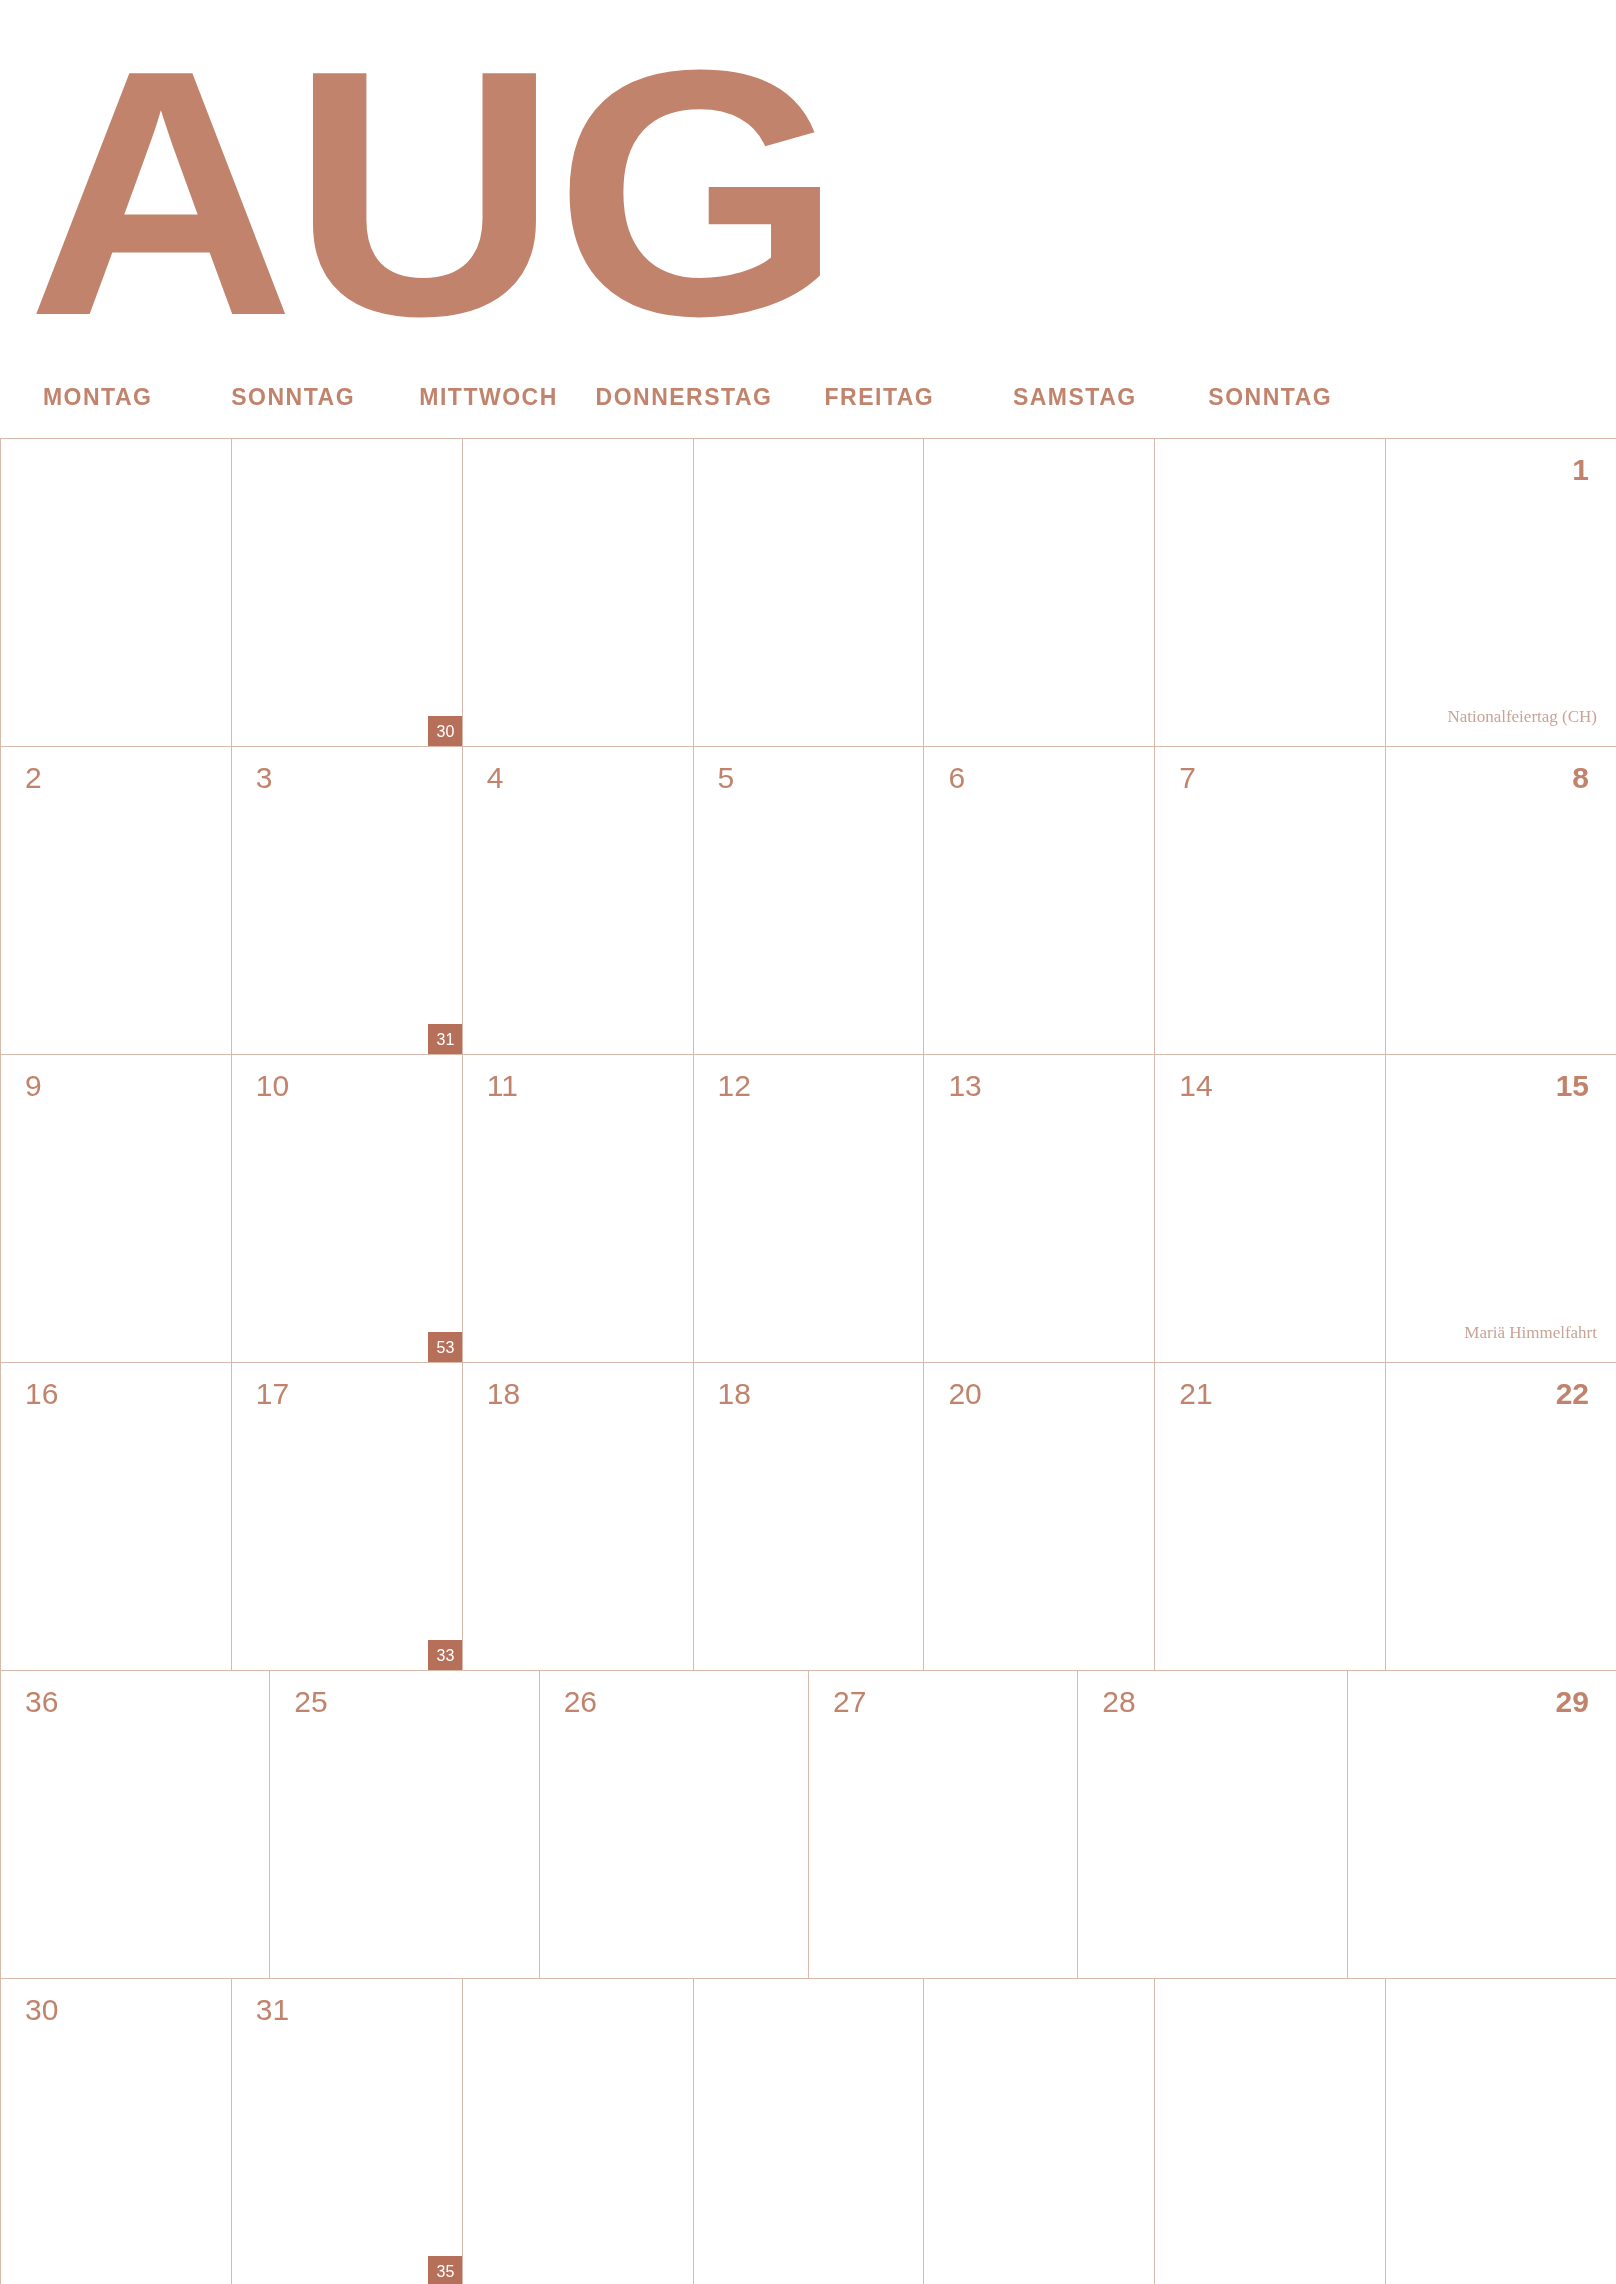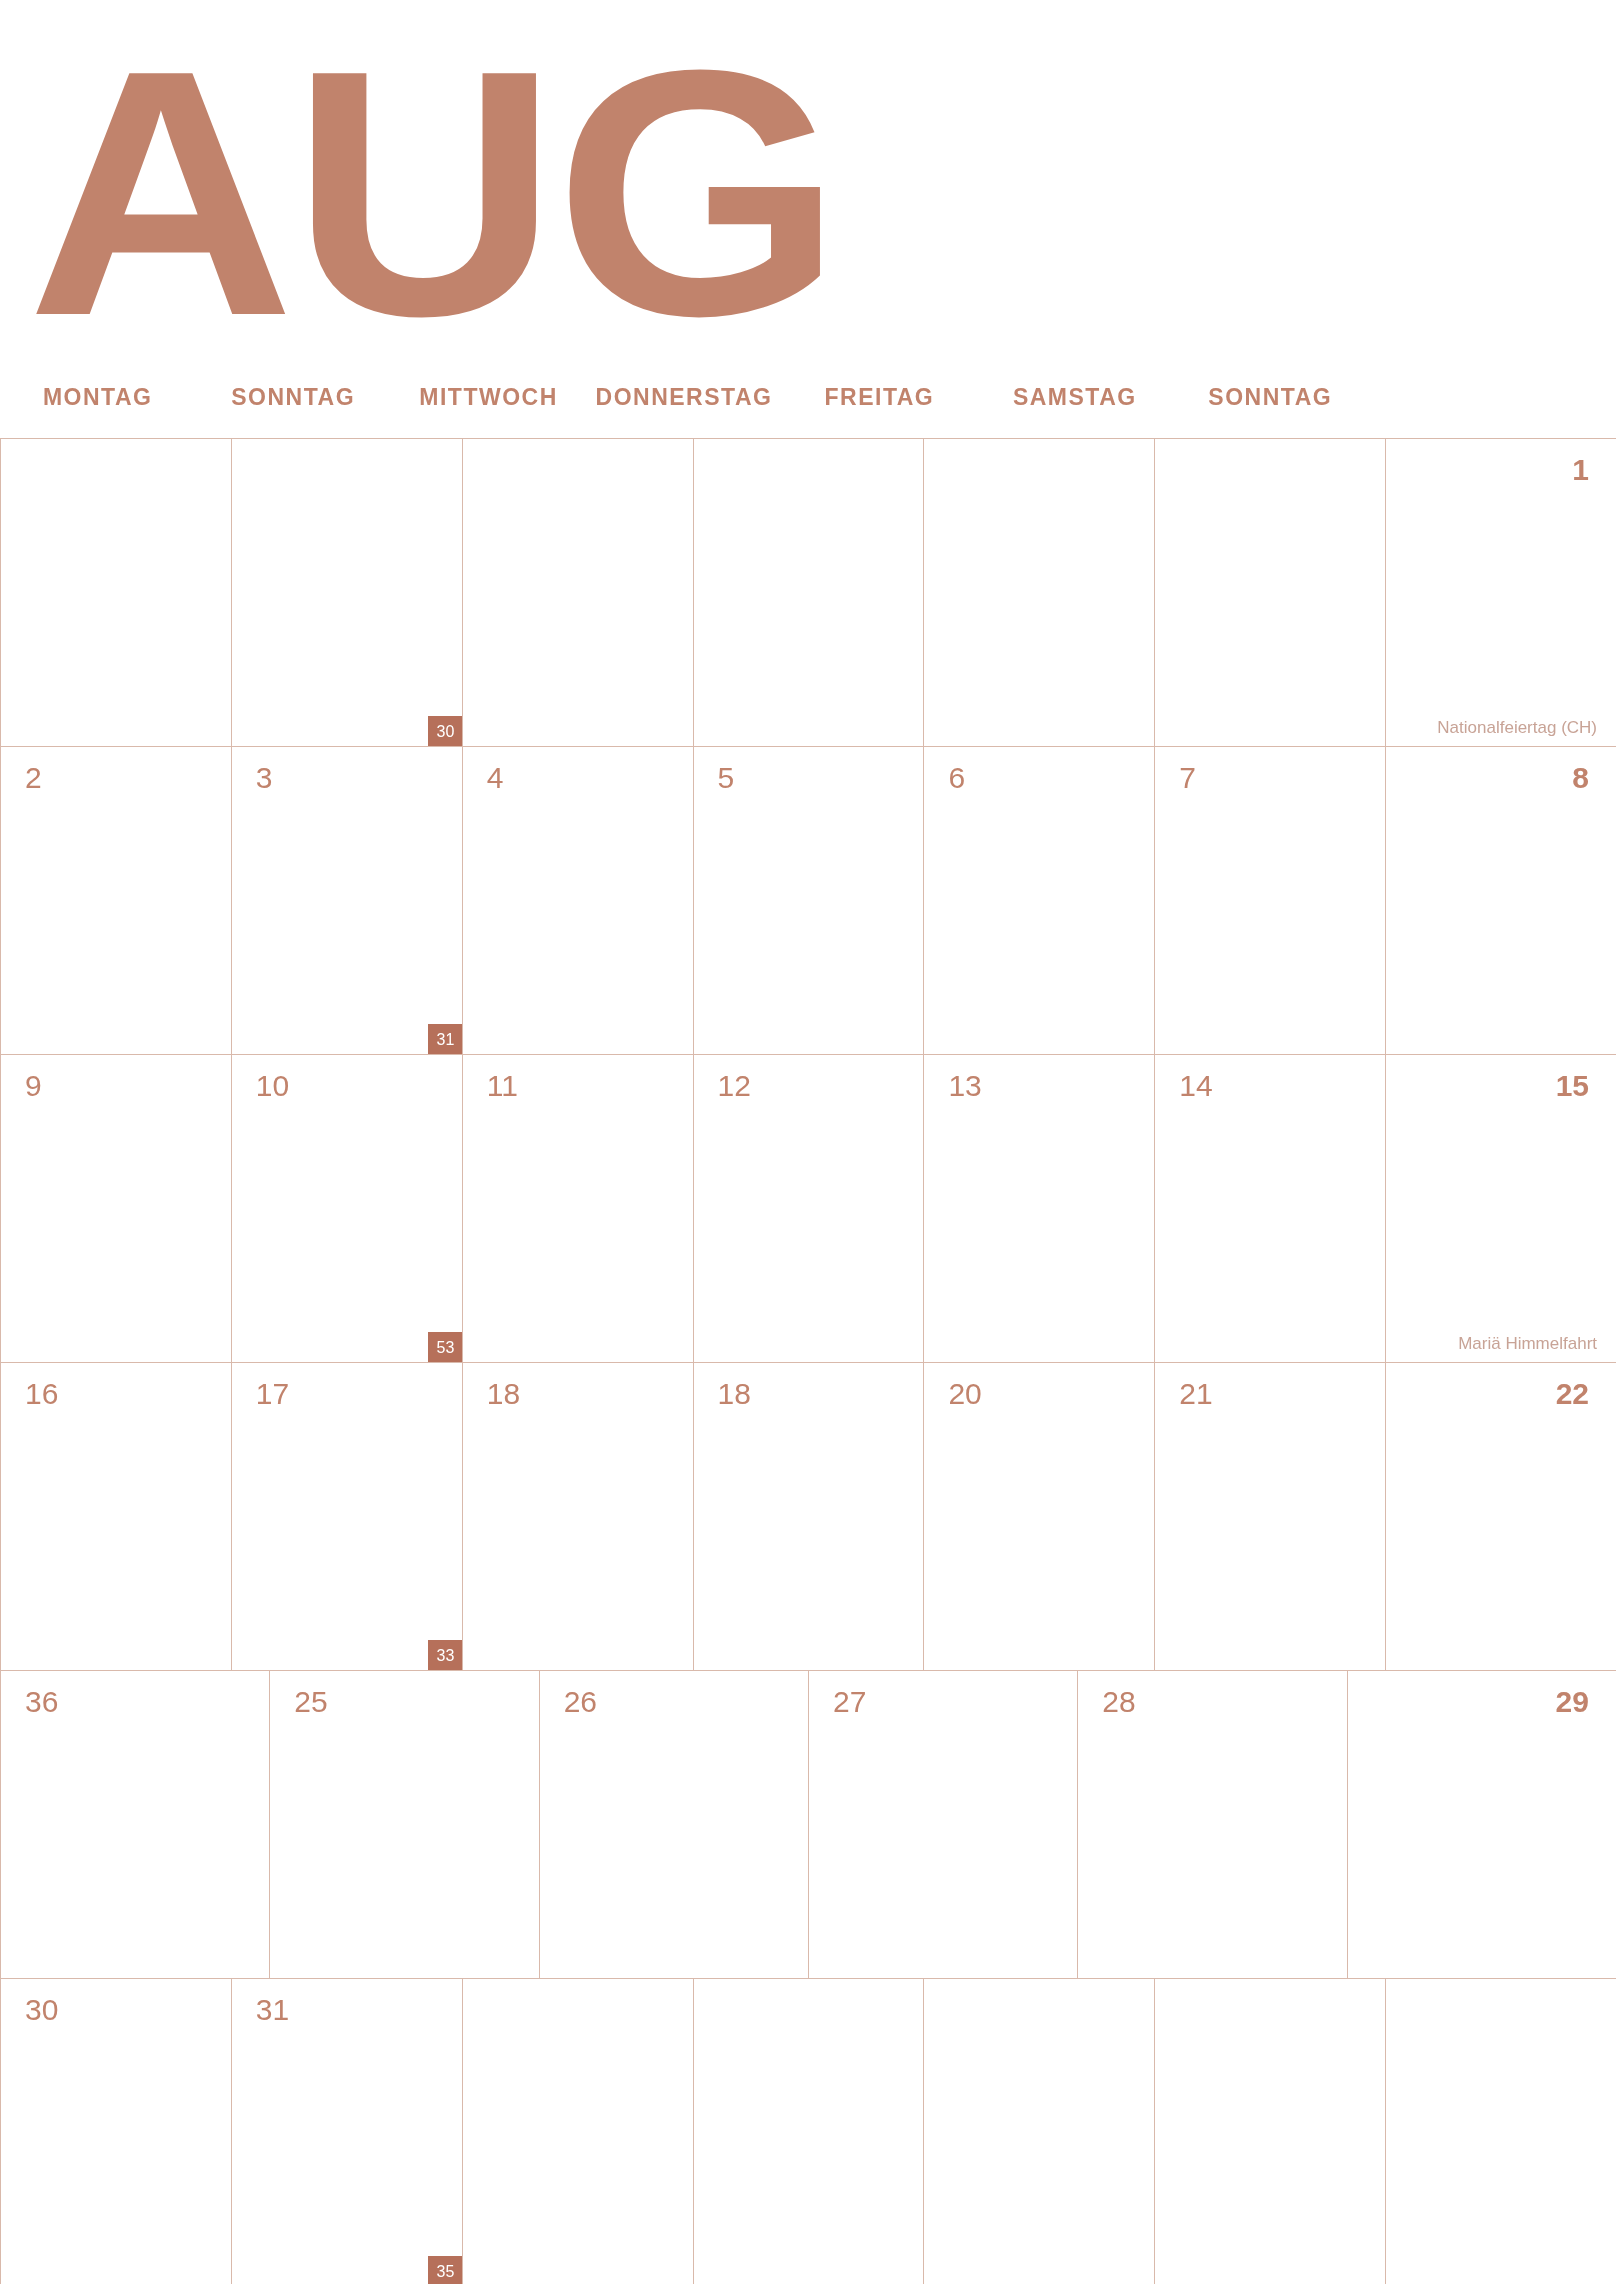--- a/index.html
+++ b/index.html
@@ -104,27 +104,28 @@
     left: auto;
     right: 27px;
     font-weight: bold;
   }
   .day-cell.sunday {
     border-right: none;
   }
   .holiday {
     position: absolute;
     right: 19px;
-    bottom: 8px;
+    bottom: 19px;
     font-size: 17px;
     color: #c8a396;
     text-align: right;
     line-height: 1.2;
     max-width: 202px;
     white-space: nowrap;
+    font-family: Liberation Serif, serif;
   }
   .weeknum {
     position: absolute;
     right: -1.3px;
     bottom: -1.3px;
     width: 35px;
     height: 31px;
     background: #b6705a;
     color: #ffffff;
     font-size: 16px;

